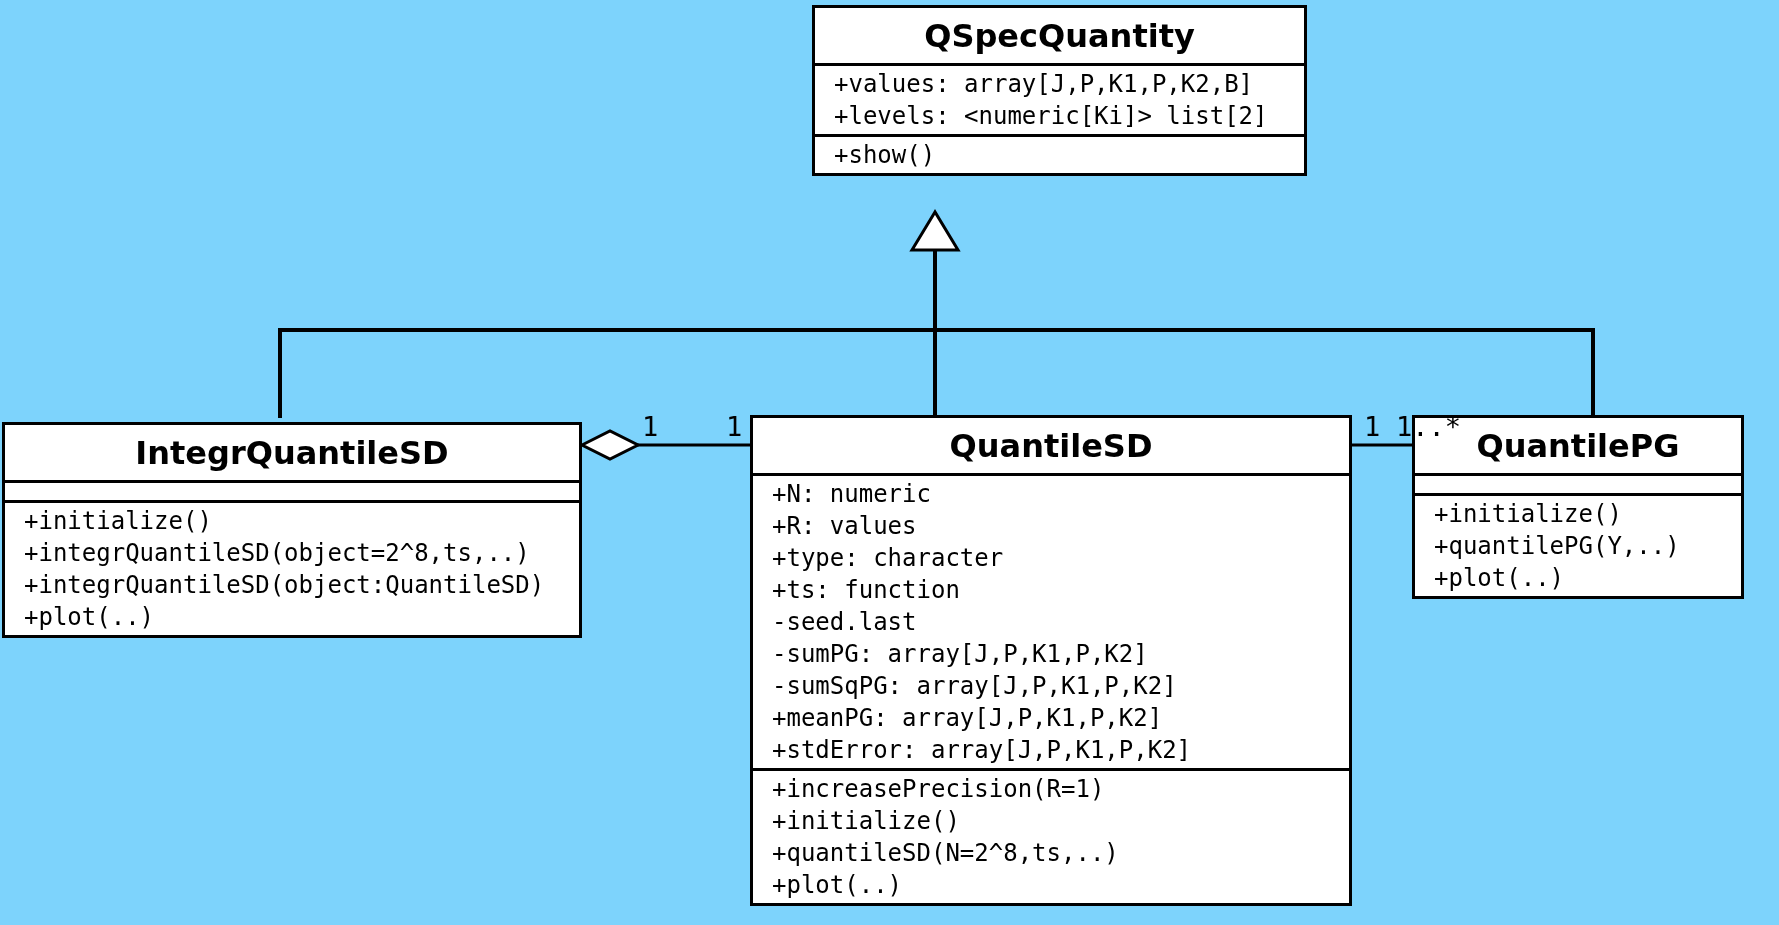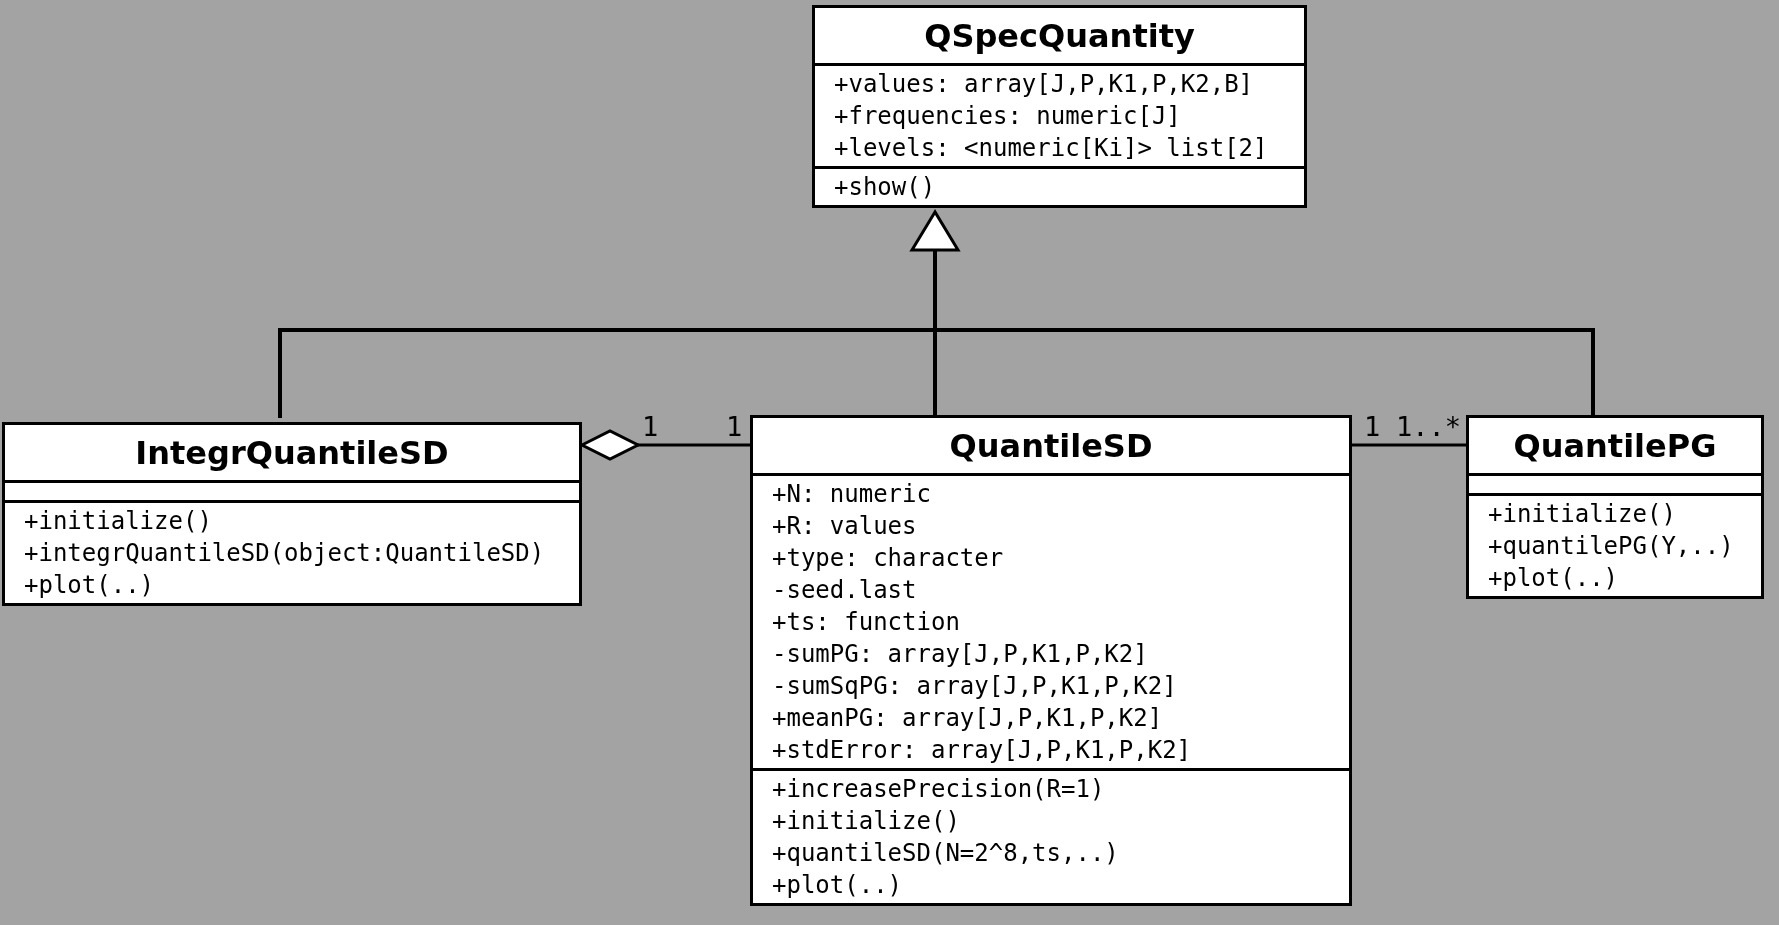--- a/index.html
+++ b/index.html
@@ -4,21 +4,21 @@
 <style>
   html, body {
     margin: 0;
     padding: 0;
     background: #ffffff;
   }
   #canvas {
     position: relative;
     width: 1779px;
     height: 925px;
-    background: #a3a3a3;
+    background: #7dd3fc;
     font-family: "DejaVu Sans", sans-serif;
     color: #000000;
     overflow: hidden;
   }
   #connectors {
     position: absolute;
     left: 0;
     top: 0;
     width: 1779px;
     height: 925px;
@@ -85,60 +85,60 @@
     <polygon points="582,445 610,431 638,445 610,459" fill="#ffffff" stroke="#000000" stroke-width="3"></polygon>
 
     <line x1="1342" y1="445" x2="1470" y2="445" stroke="#000000" stroke-width="3"></line>
     <polygon points="1288,445 1316,431 1344,445 1316,459" fill="#ffffff" stroke="#000000" stroke-width="3"></polygon>
   </svg>
 
   <div class="uml-class" style="left:812px; top:5px; width:495px;">
     <div class="uml-title">QSpecQuantity</div>
     <div class="uml-attrs">
         <div class="member-line">+values: array[J,P,K1,P,K2,B]</div>
-        <div class="member-line">+frequencies: numeric[J]</div>
         <div class="member-line">+levels: &lt;numeric[Ki]&gt; list[2]</div>
       </div>
     <div class="uml-methods">
         <div class="member-line">+show()</div>
       </div>
   </div>
 
   <div class="uml-class" style="left:2px; top:415px; width:580px;margin-top:7px;">
     <div class="uml-title">IntegrQuantileSD</div>
     <div class="uml-attrs"></div>
     <div class="uml-methods">
         <div class="member-line">+initialize()</div>
+        <div class="member-line">+integrQuantileSD(object=2^8,ts,..)</div>
         <div class="member-line">+integrQuantileSD(object:QuantileSD)</div>
         <div class="member-line">+plot(..)</div>
       </div>
   </div>
 
   <div class="uml-class" style="left:750px; top:415px; width:602px;">
     <div class="uml-title">QuantileSD</div>
     <div class="uml-attrs">
         <div class="member-line">+N: numeric</div>
         <div class="member-line">+R: values</div>
         <div class="member-line">+type: character</div>
+        <div class="member-line">+ts: function</div>
         <div class="member-line">-seed.last</div>
-        <div class="member-line">+ts: function</div>
         <div class="member-line">-sumPG: array[J,P,K1,P,K2]</div>
         <div class="member-line">-sumSqPG: array[J,P,K1,P,K2]</div>
         <div class="member-line">+meanPG: array[J,P,K1,P,K2]</div>
         <div class="member-line">+stdError: array[J,P,K1,P,K2]</div>
       </div>
     <div class="uml-methods">
         <div class="member-line">+increasePrecision(R=1)</div>
         <div class="member-line">+initialize()</div>
         <div class="member-line">+quantileSD(N=2^8,ts,..)</div>
         <div class="member-line">+plot(..)</div>
       </div>
   </div>
 
-  <div class="uml-class" style="left:1466px; top:415px; width:298px;">
+  <div class="uml-class" style="left:1412px; top:415px; width:332px;">
     <div class="uml-title">QuantilePG</div>
     <div class="uml-attrs"></div>
     <div class="uml-methods">
         <div class="member-line">+initialize()</div>
         <div class="member-line">+quantilePG(Y,..)</div>
         <div class="member-line">+plot(..)</div>
       </div>
   </div>
 
   <div class="mult-label" style="left:642px; top:412px;">1</div>

